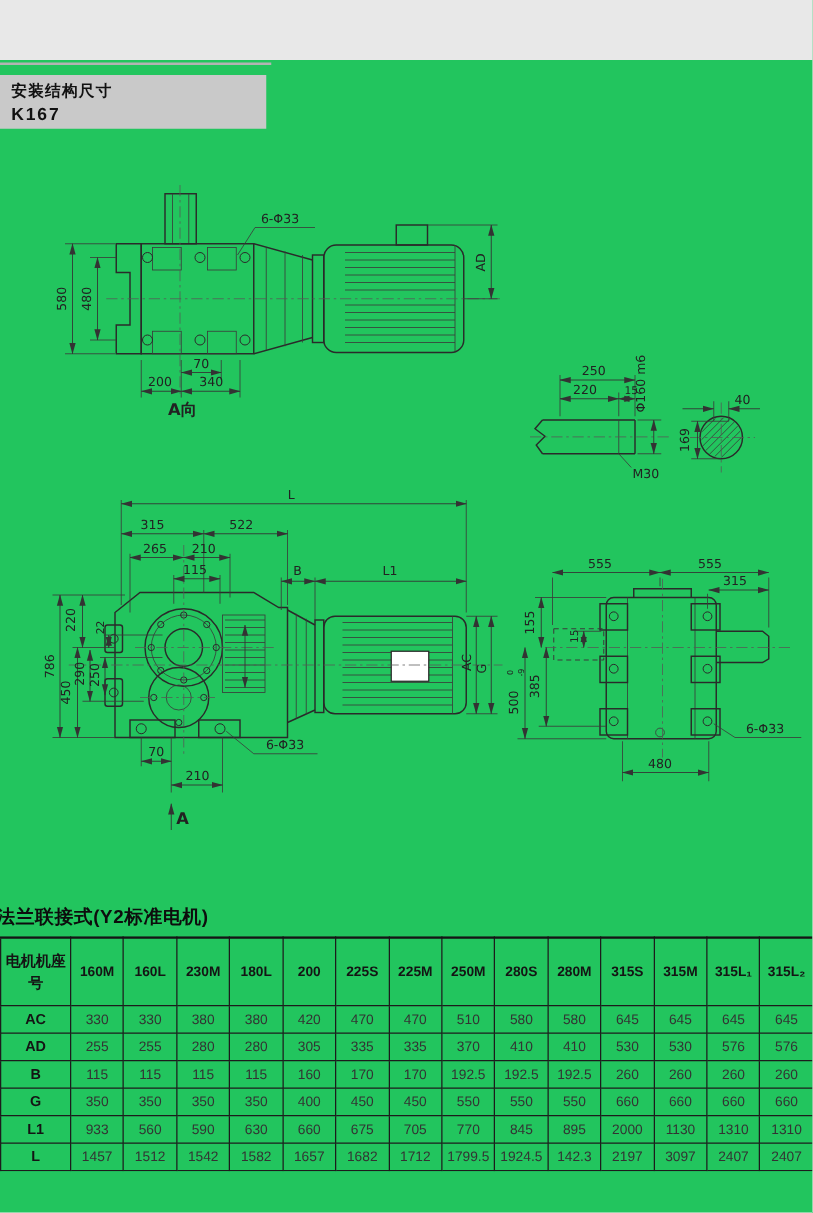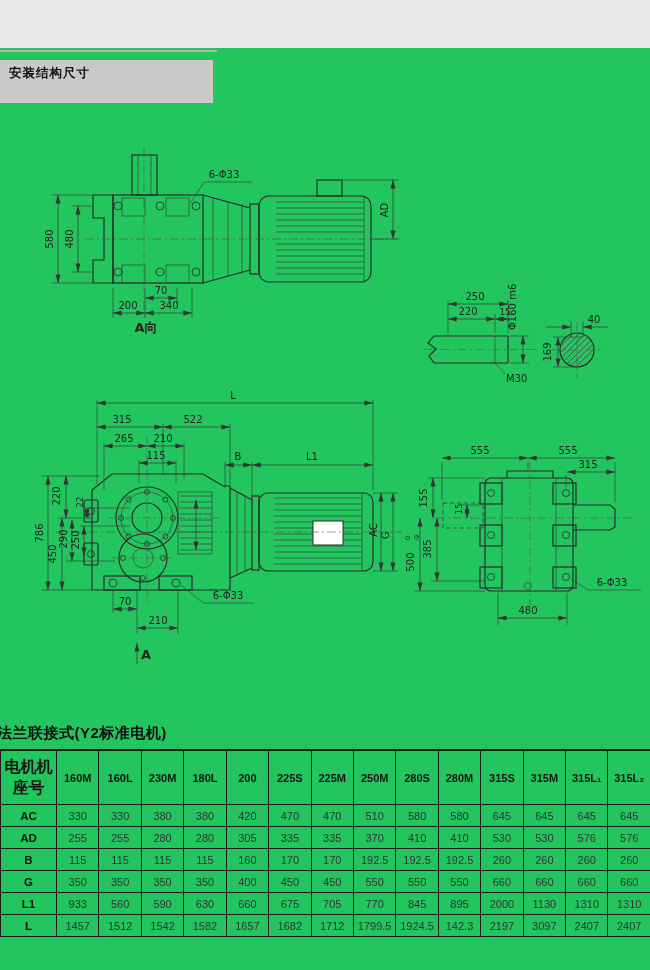--- a/index.html
+++ b/index.html
@@ -23,35 +23,36 @@
   .hole{fill:none;stroke:#2a2a2a;stroke-width:0.8;}
   .np{fill:#ffffff;stroke:#2a2a2a;stroke-width:1;}
   
   .table-section{position:absolute;top:676px;left:0;width:650px;}
   .table-title{font-size:15px;font-weight:bold;color:#0d0d0d;margin:0 0 6px -3px;letter-spacing:0.5px;}
   .dim-table-wrap{width:650px;overflow:hidden;}
   table.dims{border-collapse:collapse;table-layout:fixed;width:651px;border-top:2.5px solid #151515;}
   table.dims th,table.dims td{border:1.4px solid #1c1c1c;text-align:center;vertical-align:middle;
      font-family:"Liberation Sans","DejaVu Sans",sans-serif;overflow:hidden;padding:0;}
   table.dims thead th{height:53px;font-size:11px;font-weight:bold;color:#141414;}
-  table.dims thead th.corner{font-size:16px;}
+  table.dims thead th.corner{font-size:12px;}
   table.dims tbody th{height:21px;font-size:11.5px;font-weight:bold;color:#141414;}
   table.dims tbody td{height:21px;font-size:11px;color:#333;}
   .footer{position:absolute;top:930px;left:0;width:650px;text-align:center;
           font-family:"Liberation Serif","DejaVu Serif",serif;font-size:17px;color:#222;letter-spacing:1px;}
 </style>
 </head>
 <body>
 
 <div class="page">
 
   <div class="top-rule"></div>
 
   <div class="header-band">
     <div class="header-sub">安装结构尺寸</div>
+    <div class="header-model">K167</div>
   </div>
 
   <svg class="drawings" viewBox="0 0 650 585" xmlns="http://www.w3.org/2000/svg">
     <defs>
       <marker id="aE" markerWidth="9" markerHeight="6" refX="8.6" refY="3" orient="auto" markerUnits="userSpaceOnUse">
         <path d="M0,0.5 L9,3 L0,5.5 Z" fill="#333"></path>
       </marker>
       <marker id="aS" markerWidth="9" markerHeight="6" refX="0.4" refY="3" orient="auto" markerUnits="userSpaceOnUse">
         <path d="M9,0.5 L0,3 L9,5.5 Z" fill="#333"></path>
       </marker>

